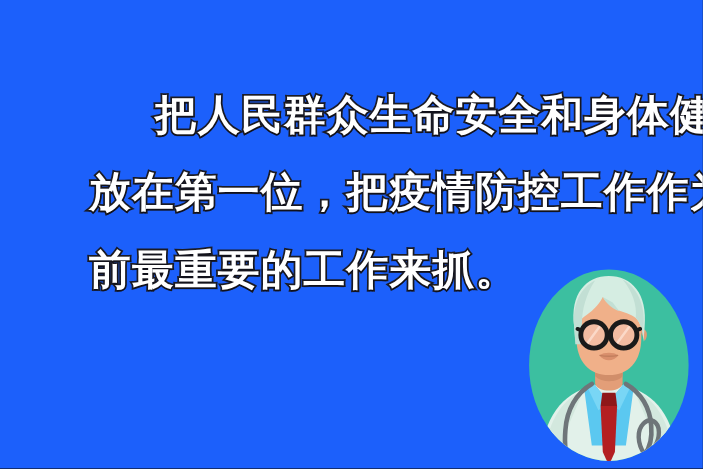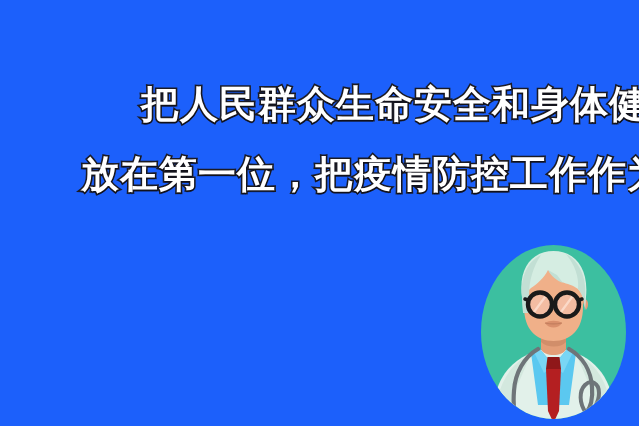--- a/index.html
+++ b/index.html
@@ -63,20 +63,21 @@
   }
 </style>
 </head>
 <body>
 
 <div id="stage" style="background: rgb(28, 96, 251);">
 
   <div id="slogan-block">
     <div class="slogan-line" id="slogan-line-1" style="color: rgb(255, 255, 255); -webkit-text-stroke: 3.2px rgb(27, 27, 36);">把人民群众生命安全和身体健康</div>
     <div class="slogan-line" id="slogan-line-2" style="color: rgb(255, 255, 255); -webkit-text-stroke: 3.2px rgb(27, 27, 36);">放在第一位，把疫情防控工作作为当</div>
+    <div class="slogan-line" id="slogan-line-3" style="color: rgb(255, 255, 255); -webkit-text-stroke: 3.2px rgb(27, 27, 36);">前最重要的工作来抓。</div>
   </div>
 
   <div id="doctor-avatar">
     <svg viewBox="0 0 145 175" xmlns="http://www.w3.org/2000/svg">
       <defs>
         <clipPath id="badgeClip">
           <ellipse cx="72.5" cy="87" rx="72.5" ry="87"></ellipse>
         </clipPath>
       </defs>
 

